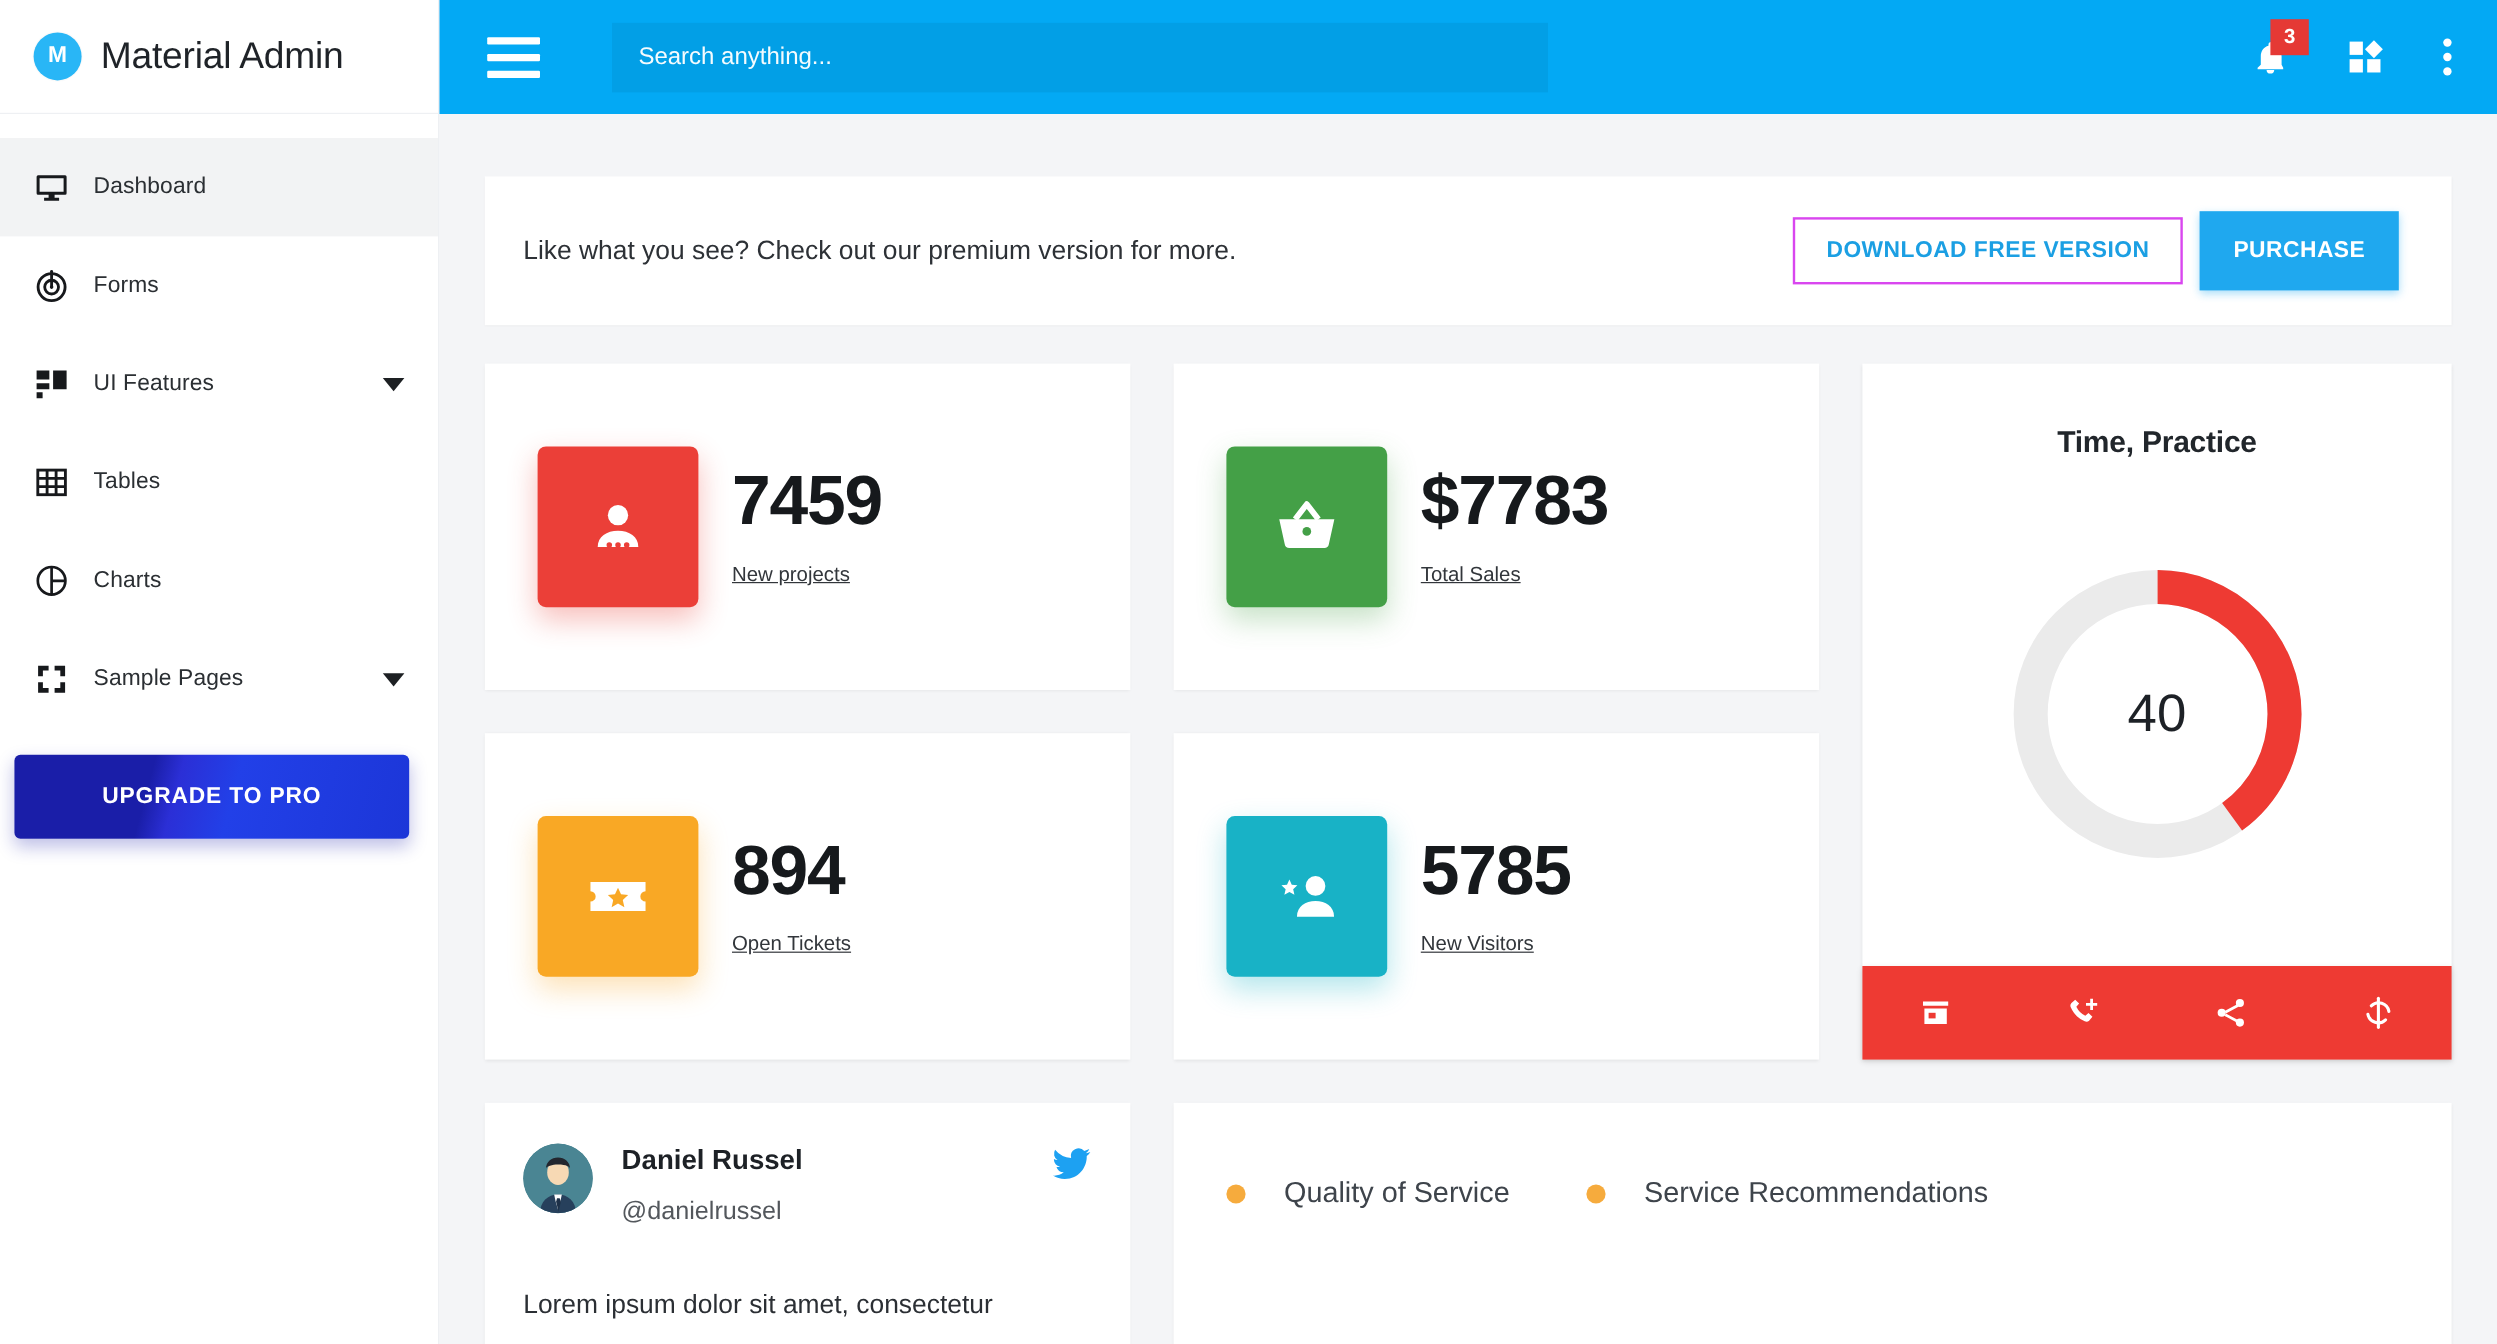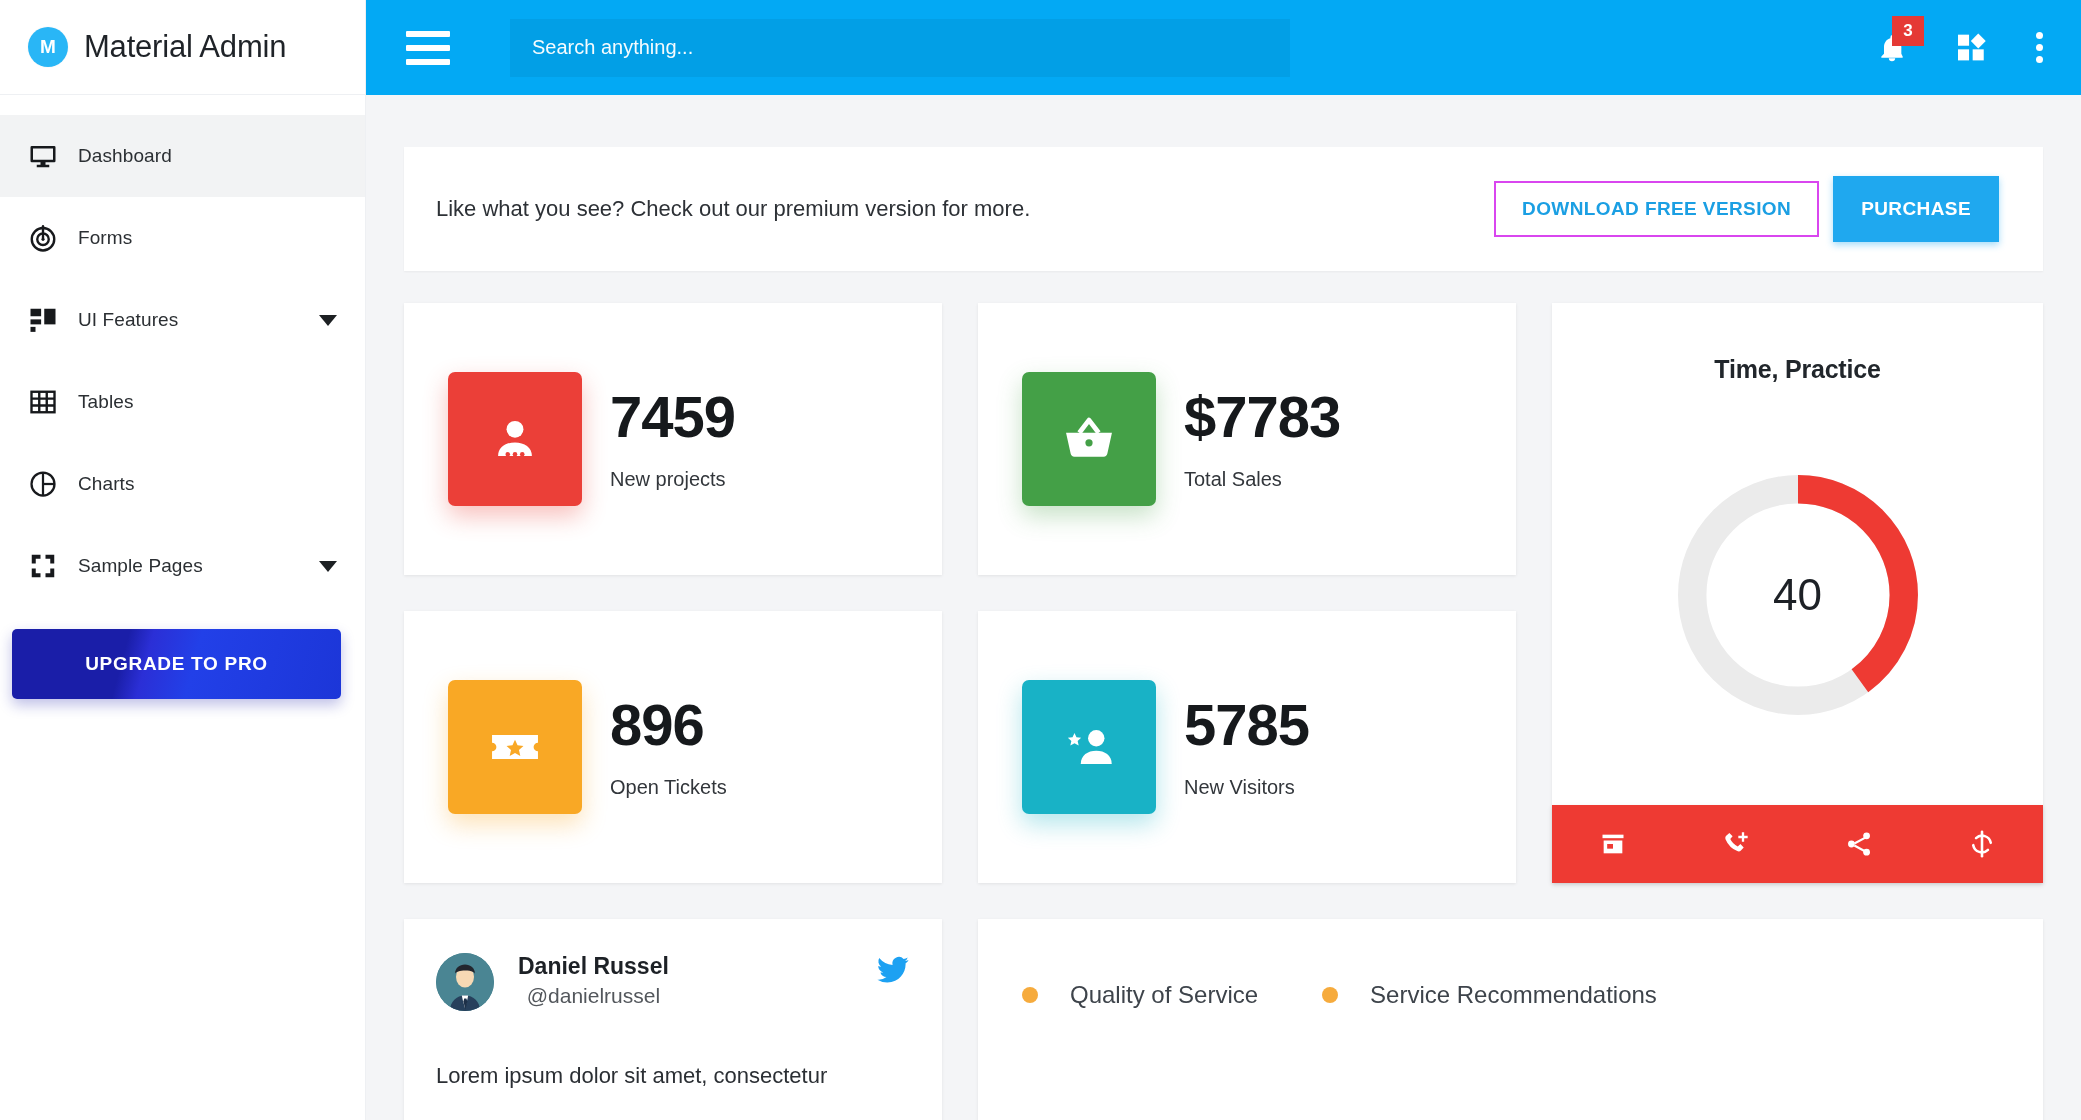--- a/index.html
+++ b/index.html
@@ -168,21 +168,21 @@
   .stat-ico {
     width: 134px; height: 134px; border-radius: 7px;
     display: flex; align-items: center; justify-content: center;
     flex: 0 0 134px;
   }
   .stat-ico.red    { background: #eb3f38; box-shadow: 0 10px 24px rgba(235,63,56,0.33); }
   .stat-ico.green  { background: #44a047; box-shadow: 0 10px 24px rgba(68,160,71,0.30); }
   .stat-ico.orange { background: #f9a825; box-shadow: 0 10px 24px rgba(249,168,37,0.33); }
   .stat-ico.teal   { background: #18b2c6; box-shadow: 0 10px 24px rgba(24,178,198,0.33); }
   .stat-value { font-size: 58px; font-weight: bold; color: #16191c; line-height: 1; letter-spacing: -1px; }
-  .stat-label { font-size: 20px; color: #32363b; margin-top: 22px; }
+  .stat-label { font-size: 17px; color: #32363b; margin-top: 22px; text-decoration: underline; }
 
   
   .donut-card {
     background: #fff;
     flex: 1; min-width: 0;
     box-shadow: 0 1px 3px rgba(0,0,0,0.08);
     height: 580px;
     display: flex; flex-direction: column;
   }
   .donut-title {
@@ -210,21 +210,21 @@
     box-shadow: 0 1px 3px rgba(0,0,0,0.08);
     padding: 34px 32px 0 32px;
   }
   .tweet-head { display: flex; align-items: flex-start; gap: 24px; }
   .avatar {
     width: 58px; height: 58px; border-radius: 50%;
     background: #3f7f8c; overflow: hidden; flex: 0 0 58px;
     position: relative;
   }
   .tweet-name { font-size: 23px; font-weight: bold; color: #1d2126; }
-  .tweet-handle { font-size: 21px; color: #53575c; margin-top: 4px; text-align: center; }
+  .tweet-handle { font-size: 21px; color: #53575c; margin-top: 18px; }
   .tweet-bird { margin-left: auto; color: #1da1f2; }
   .tweet-body { margin-top: 48px; font-size: 22px; color: #2b2f34; line-height: 1.5; }
 
   .legend-card {
     background: #fff; flex: 1; min-width: 0; height: 330px;
     box-shadow: 0 1px 3px rgba(0,0,0,0.08);
     padding: 62px 44px 0 44px;
   }
   .legend-row { display: flex; align-items: center; gap: 64px; }
   .legend-item { display: flex; align-items: center; gap: 32px; }
@@ -402,21 +402,21 @@
             </div>
 
             <div class="stat-card">
               <div class="stat-ico orange">
                 <svg width="58" height="58" viewBox="0 0 24 24" fill="#fff">
                   <path d="M2.5 7h19v3.2a1.8 1.8 0 0 0 0 3.6V17h-19v-3.2a1.8 1.8 0 0 0 0-3.6V7z"></path>
                   <path d="M12 9l1.05 2.3 2.45.25-1.85 1.7.55 2.45L12 14.45 9.8 15.7l.55-2.45-1.85-1.7 2.45-.25z" fill="#f9a825"></path>
                 </svg>
               </div>
               <div>
-                <div class="stat-value">896</div>
+                <div class="stat-value">894</div>
                 <div class="stat-label">Open Tickets</div>
               </div>
             </div>
 
             <div class="stat-card">
               <div class="stat-ico teal">
                 <svg width="58" height="58" viewBox="0 0 24 24" fill="#fff">
                   <circle cx="15" cy="8.4" r="3.4"></circle>
                   <path d="M8.6 19c0-3.5 2.9-5.4 6.4-5.4s6.4 1.9 6.4 5.4H8.6z"></path>
                   <path d="M6 6.2l.82 1.78 1.93.2-1.45 1.33.43 1.92L6 10.45l-1.73.98.43-1.92L3.25 8.18l1.93-.2z"></path>

